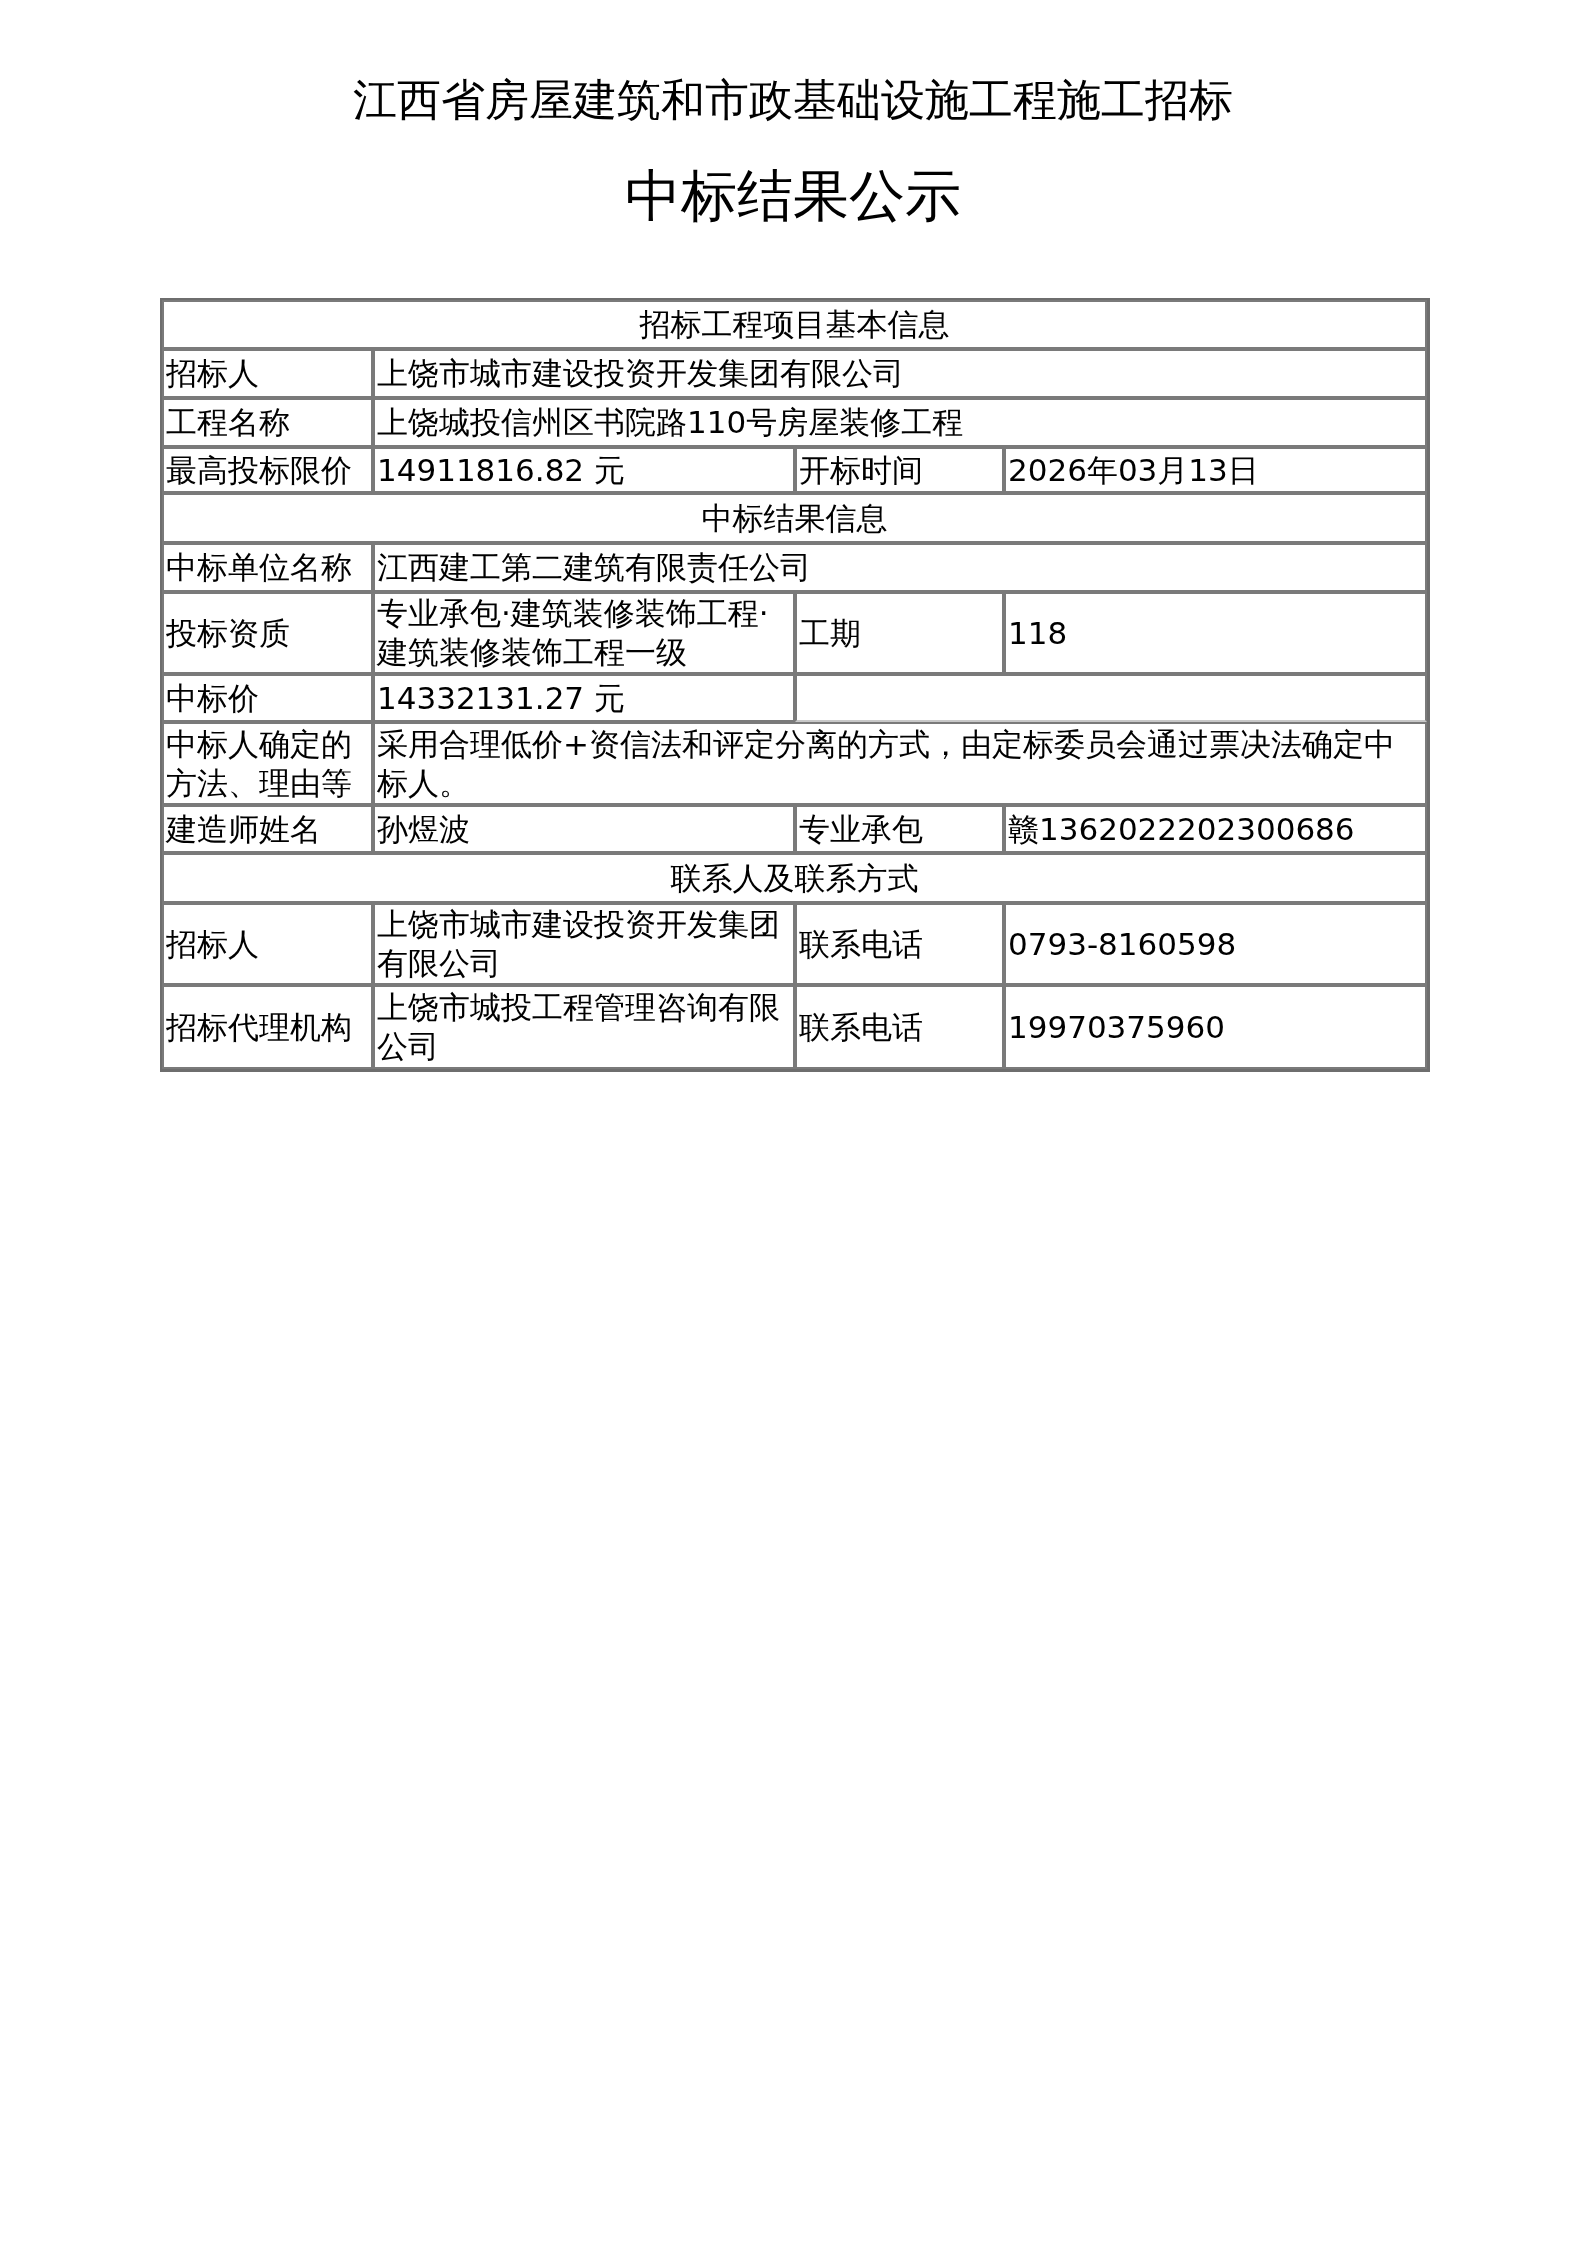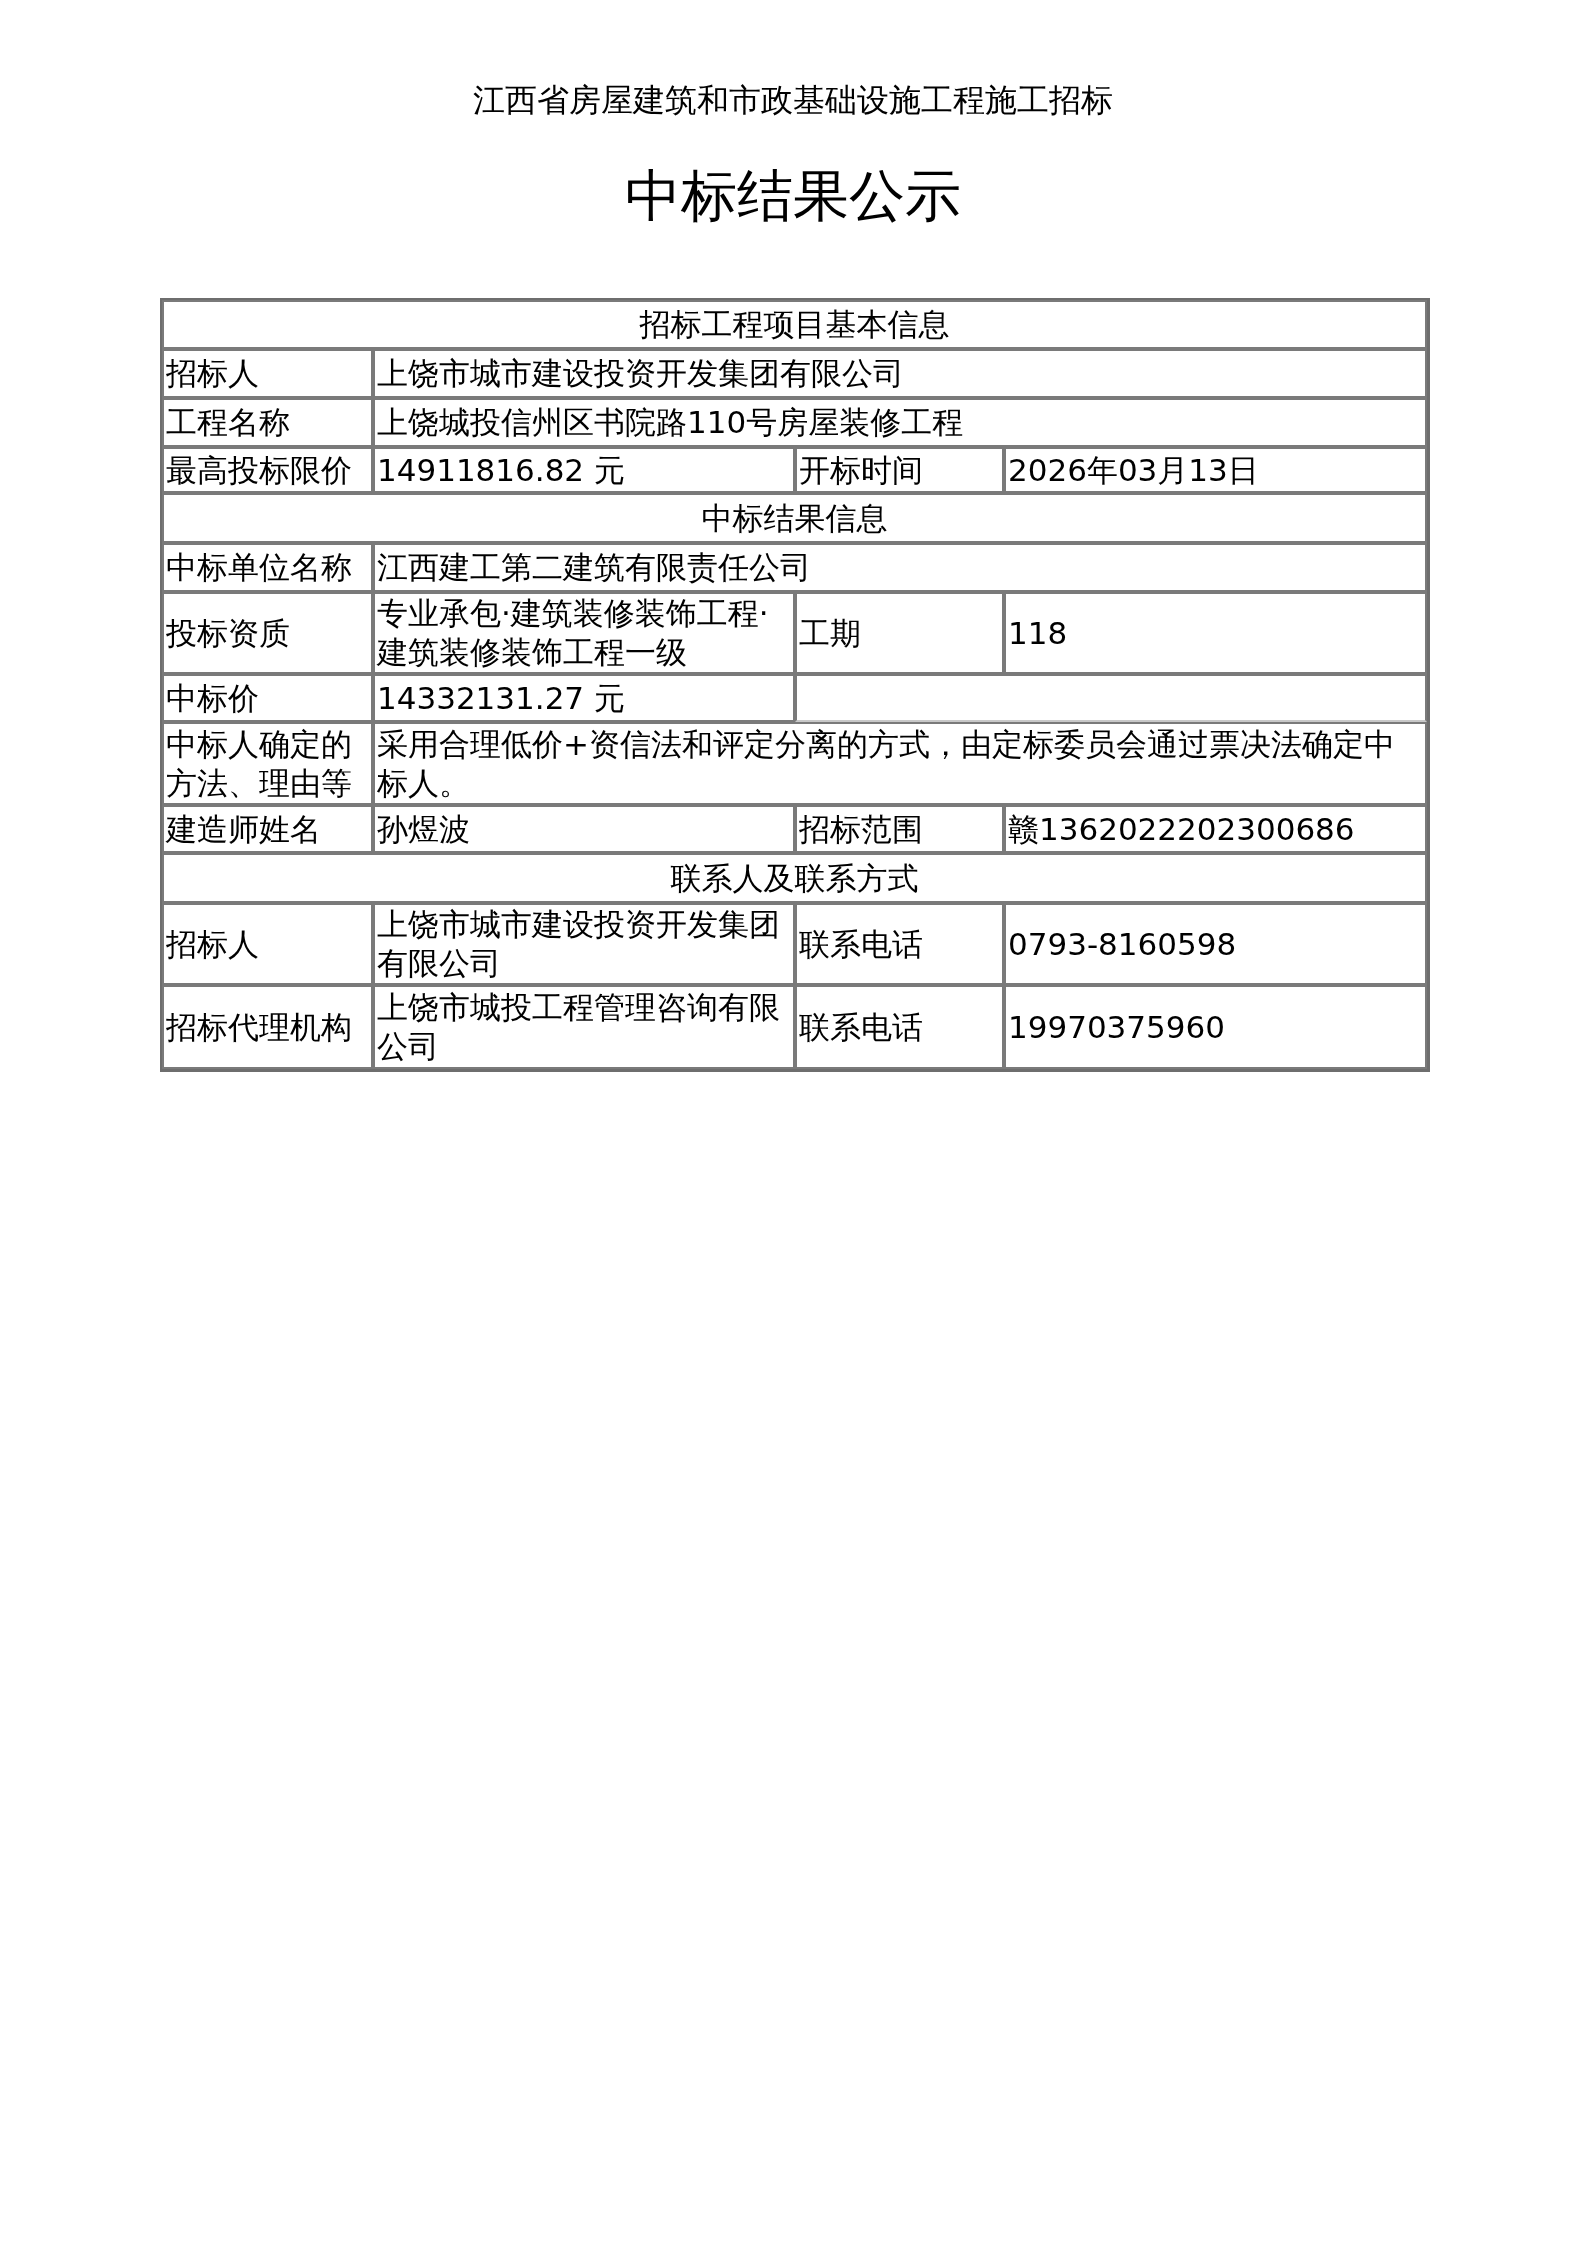--- a/index.html
+++ b/index.html
@@ -1,17 +1,17 @@
 <!DOCTYPE html>
 <html><head>
 <meta charset="utf-8">
 <style>
   html, body { margin: 0; padding: 0; background: #ffffff; }
   body { width: 1586px; height: 2244px; position: relative; font-family: "DejaVu Sans", sans-serif; color: #000; }
-  .title1 { position: absolute; top: 70px; left: 0; width: 1586px; text-align: center; font-size: 32px; line-height: 60px; font-family: "DejaVu Serif", serif; }
+  .title1 { position: absolute; top: 70px; left: 0; width: 1586px; text-align: center; font-size: 44px; line-height: 60px; font-family: "DejaVu Serif", serif; }
   .title2 { position: absolute; top: 160px; left: 0; width: 1586px; text-align: center; font-size: 56px; line-height: 72px; font-family: "DejaVu Serif", serif; }
   table.grid { position: absolute; left: 160px; top: 298px; width: 1265px; border-collapse: separate; border-spacing: 0; border: 2px solid #6e6e6e; border-right-width: 3px; border-bottom-width: 3px; table-layout: fixed; }
   table.grid td { border: 2px solid #7a7a7a; padding: 0 2px; font-size: 31px; line-height: 39px; vertical-align: middle; overflow: hidden; }
   td.sect { text-align: center; font-weight: normal; font-size: 34px; }
   td.lbl { }
   td.num { font-size: 32px; }
   td.empty { border-bottom-color: #c8c8c8 !important; }
 </style>
 </head>
 <body>
@@ -63,21 +63,21 @@
       <td class="num">14332131.27 元</td>
       <td colspan="2" class="empty"></td>
     </tr>
     <tr style="height:83px">
       <td class="lbl">中标人确定的方法、理由等</td>
       <td colspan="3">采用合理低价+资信法和评定分离的方式，由定标委员会通过票决法确定中标人。</td>
     </tr>
     <tr style="height:48px">
       <td class="lbl">建造师姓名</td>
       <td>孙煜波</td>
-      <td class="lbl">招标范围</td>
+      <td class="lbl">专业承包</td>
       <td class="num">赣1362022202300686</td>
     </tr>
 
     <tr style="height:50px">
       <td class="sect" colspan="4">联系人及联系方式</td>
     </tr>
     <tr style="height:82px">
       <td class="lbl">招标人</td>
       <td>上饶市城市建设投资开发集团有限公司</td>
       <td class="lbl">联系电话</td>

